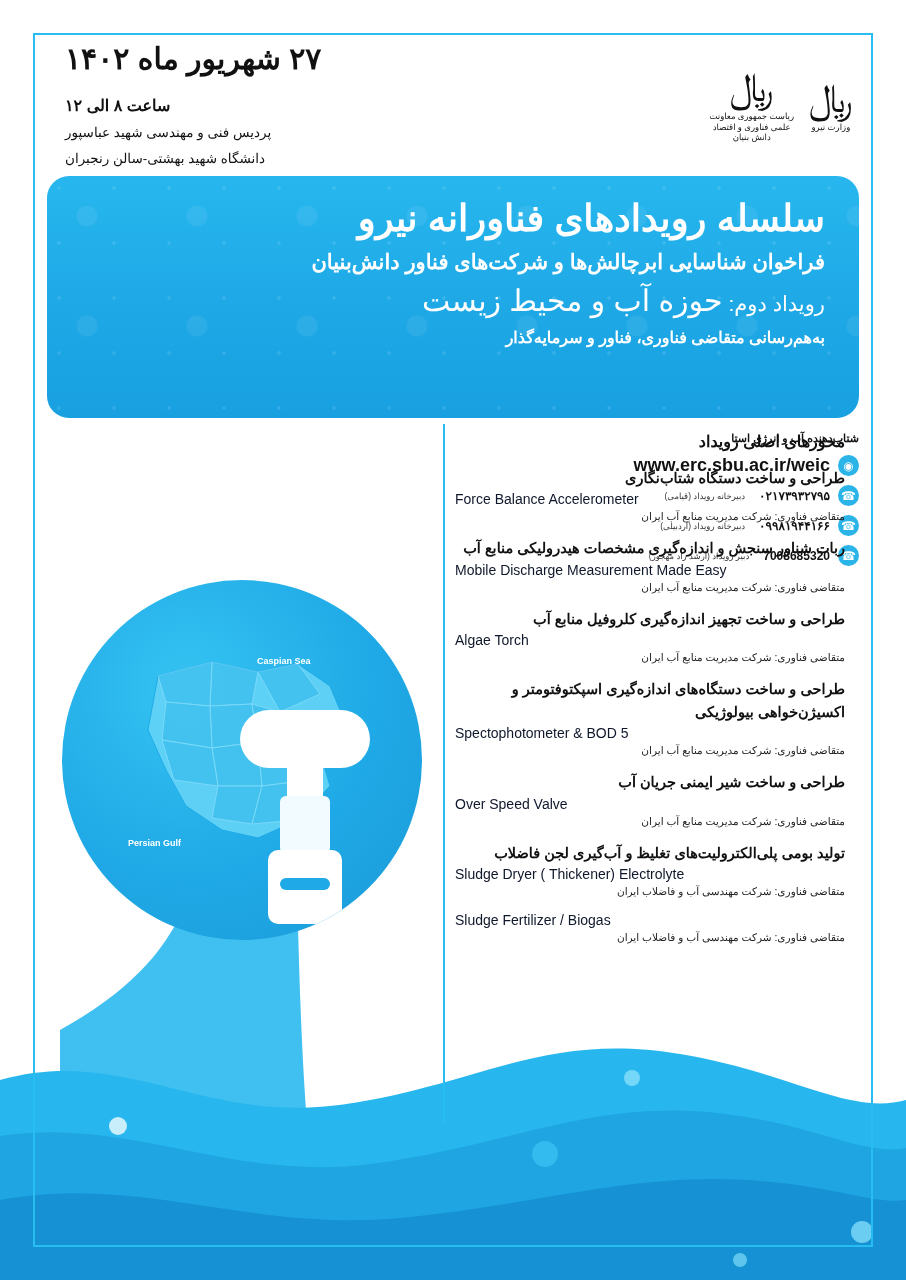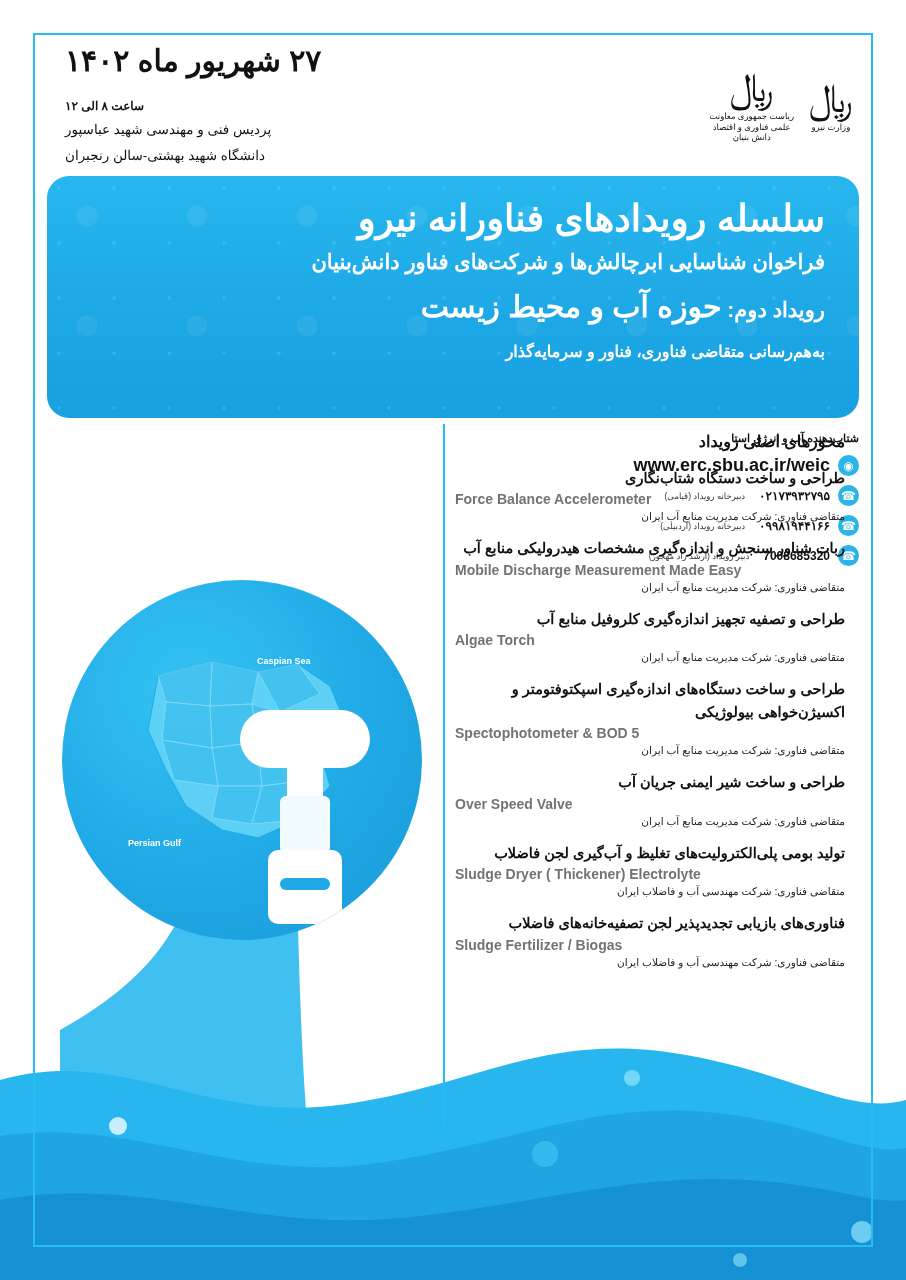--- a/index.html
+++ b/index.html
@@ -13,54 +13,54 @@
   .header{position:absolute;left:35px;top:35px;width:836px;height:140px;background:#ffffff;display:flex;align-items:center;box-sizing:border-box;}
   .logos{position:absolute;right:0;top:0;height:140px;display:flex;align-items:center;gap:14px;padding-right:18px;}
   .logo-box{display:flex;flex-direction:column;align-items:center;justify-content:center;color:#111;}
   .logo-emblem{font-size:40px;line-height:1;}
   .logo-cap{font-size:8.5px;margin-top:4px;text-align:center;line-height:1.25;max-width:86px;}
   .sbu-logo{width:86px;height:86px;border:3px solid #111;display:flex;align-items:center;justify-content:center;}
   .sbu-inner{font-size:13px;font-weight:bold;text-align:center;line-height:1.15;color:#111;letter-spacing:0px;}
   .sbu-year{font-size:7px;}
   .head-text{position:absolute;left:0;top:0;height:140px;padding-left:30px;display:flex;flex-direction:column;justify-content:center;align-items:flex-end;text-align:left;direction:rtl;width:520px;}
   .h-date{font-size:30px;font-weight:bold;color:#111;line-height:1.15;}
-  .h-time{font-size:12px;font-weight:bold;color:#111;line-height:1.3;margin-top:20px;}
+  .h-time{font-size:16px;font-weight:bold;color:#111;line-height:1.3;margin-top:20px;}
   .h-place{font-size:13.5px;color:#111;line-height:1.45;margin-top:6px;}
 
   
   .banner{position:absolute;left:47px;top:176px;width:812px;height:242px;background:linear-gradient(180deg,#27b7ee 0%,#1ea8e6 55%,#18a0e0 100%);overflow:hidden;border-radius:22px;}
   .banner .pattern{position:absolute;inset:0;opacity:.20;
      background-image:radial-gradient(circle at 12px 12px,rgba(255,255,255,.55) 1.5px,transparent 2px),
                       radial-gradient(circle at 40px 40px,rgba(255,255,255,.35) 10px,transparent 11px);
      background-size:55px 55px,110px 110px;}
   .banner-inner{position:relative;padding:18px 34px 0 34px;text-align:right;direction:rtl;color:#fff;}
   .b1{font-size:37px;font-weight:bold;line-height:1.35;letter-spacing:-.3px;}
   .b2{font-size:21px;font-weight:bold;line-height:1.5;margin-top:2px;}
-  .b3{font-size:21px;font-weight:bold;line-height:1.6;margin-top:6px;}
+  .b3{font-size:21px;font-weight:normal;line-height:1.6;margin-top:0;}
   .b3 .big{font-size:30px;}
-  .b4{font-size:16px;font-weight:bold;line-height:1.6;margin-top:8px;}
+  .b4{font-size:16px;font-weight:bold;line-height:1.6;}
 
   
   .divider{position:absolute;left:443px;top:424px;width:2px;height:700px;background:#27bdf0;}
 
   
   .contacts{position:absolute;right:47px;top:432px;width:380px;direction:rtl;text-align:right;}
   .contacts h3{margin:0 0 10px 0;font-size:11px;font-weight:bold;color:#111;}
   .crow{display:flex;align-items:center;justify-content:flex-start;gap:8px;margin-bottom:9px;}
   .cicon{width:21px;height:21px;border-radius:50%;background:#2ab4e8;color:#fff;font-size:12px;display:flex;align-items:center;justify-content:center;flex:0 0 auto;}
   .curl{font-size:18px;font-weight:bold;color:#111;direction:ltr;}
   .cnum{font-size:12px;font-weight:bold;color:#111;direction:rtl;}
   .cnote{font-size:8.5px;color:#333;margin-right:6px;}
 
   
   .axes{position:absolute;left:455px;top:432px;width:390px;direction:rtl;text-align:right;}
   .axes h3{margin:0 0 16px 0;font-size:16px;font-weight:bold;color:#111;}
   .ax{margin-bottom:15px;}
   .ax .fa{font-size:14.5px;font-weight:bold;color:#111;line-height:1.55;}
-  .ax .en{font-size:14px;font-weight:bold;color:#737373;direction:ltr;text-align:left;margin-top:2px;}
+  .ax .en{font-size:14px;font-weight:normal;color:#0f172a;direction:ltr;text-align:left;margin-top:2px;}
   .ax .de{font-size:10.5px;color:#222;margin-top:3px;}
 
   
   .water{position:absolute;left:0;top:560px;width:906px;height:720px;pointer-events:none;}
   .globe{position:absolute;left:62px;top:20px;width:360px;height:360px;border-radius:50%;
     background:radial-gradient(circle at 35% 30%,#35c3f2 0%,#1fa9e6 55%,#1b9ad8 100%);overflow:hidden;}
   .sea-lbl{position:absolute;color:#ffffff;font-size:9px;font-weight:bold;}
   .tap{position:absolute;left:178px;top:130px;width:130px;height:230px;}
   .tap-handle{position:absolute;left:0;top:0;width:130px;height:58px;background:#fff;border-radius:29px;}
   .tap-knob{position:absolute;left:47px;top:28px;width:36px;height:64px;background:#fff;border-radius:6px;}
@@ -193,21 +193,21 @@
       <div class="de">متقاضی فناوری: شرکت مدیریت منابع آب ایران</div>
     </div>
 
     <div class="ax">
       <div class="fa">ربات شناور سنجش و اندازه‌گیری مشخصات هیدرولیکی منابع آب</div>
       <div class="en">Mobile Discharge Measurement Made Easy</div>
       <div class="de">متقاضی فناوری: شرکت مدیریت منابع آب ایران</div>
     </div>
 
     <div class="ax">
-      <div class="fa">طراحی و تصفیه تجهیز اندازه‌گیری کلروفیل منابع آب</div>
+      <div class="fa">طراحی و ساخت تجهیز اندازه‌گیری کلروفیل منابع آب</div>
       <div class="en">Algae Torch</div>
       <div class="de">متقاضی فناوری: شرکت مدیریت منابع آب ایران</div>
     </div>
 
     <div class="ax">
       <div class="fa">طراحی و ساخت دستگاه‌های اندازه‌گیری اسپکتوفتومتر و اکسیژن‌خواهی بیولوژیکی</div>
       <div class="en">Spectophotometer &amp; BOD 5</div>
       <div class="de">متقاضی فناوری: شرکت مدیریت منابع آب ایران</div>
     </div>
 
@@ -217,19 +217,18 @@
       <div class="de">متقاضی فناوری: شرکت مدیریت منابع آب ایران</div>
     </div>
 
     <div class="ax">
       <div class="fa">تولید بومی پلی‌الکترولیت‌های تغلیظ و آب‌گیری لجن فاضلاب</div>
       <div class="en">Sludge Dryer ( Thickener) Electrolyte</div>
       <div class="de">متقاضی فناوری: شرکت مهندسی آب و فاضلاب ایران</div>
     </div>
 
     <div class="ax">
-      <div class="fa">فناوری‌های بازیابی تجدیدپذیر لجن تصفیه‌خانه‌های فاضلاب</div>
       <div class="en">Sludge Fertilizer / Biogas</div>
       <div class="de">متقاضی فناوری: شرکت مهندسی آب و فاضلاب ایران</div>
     </div>
   </div>
 
 </div>
 
 </body></html>

